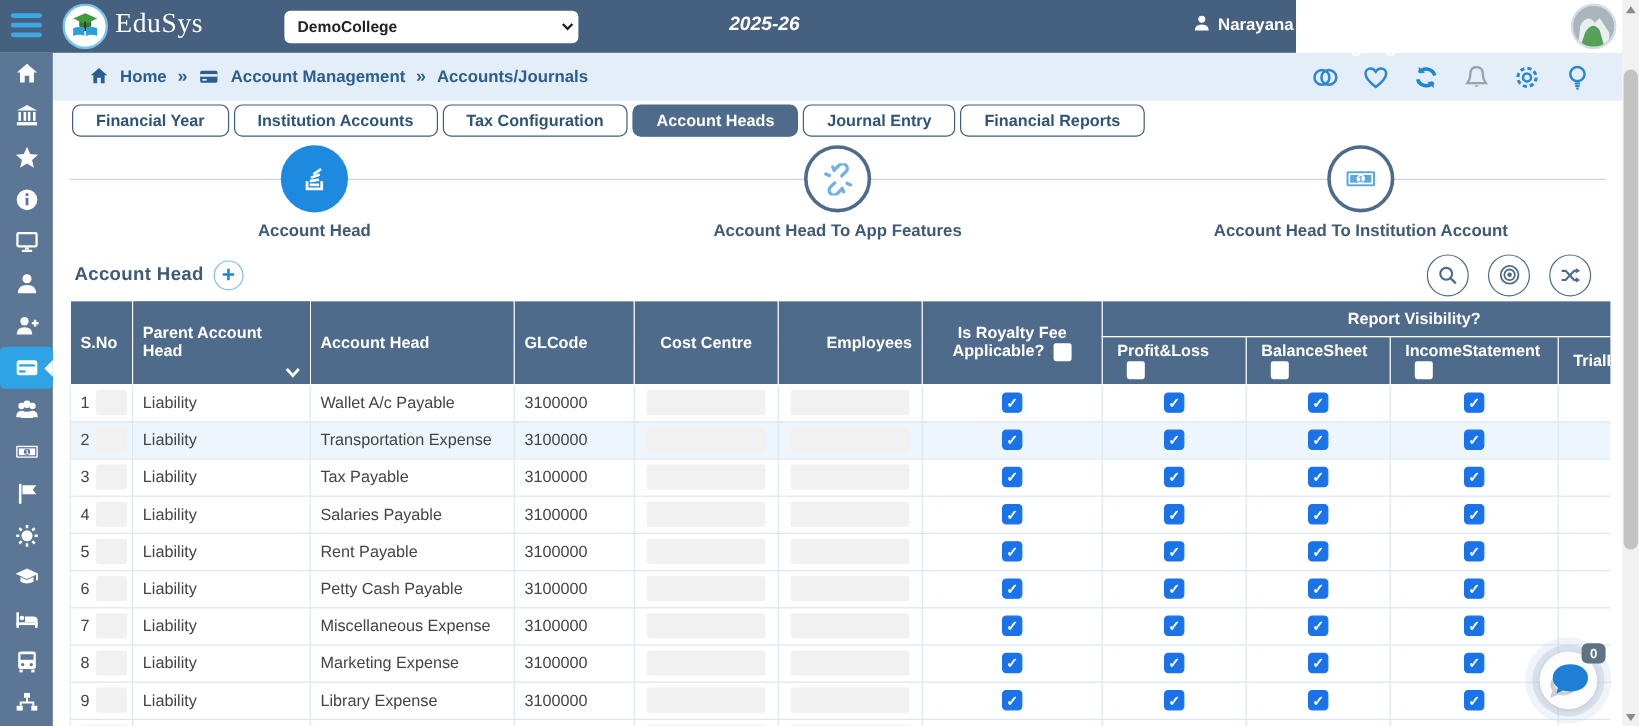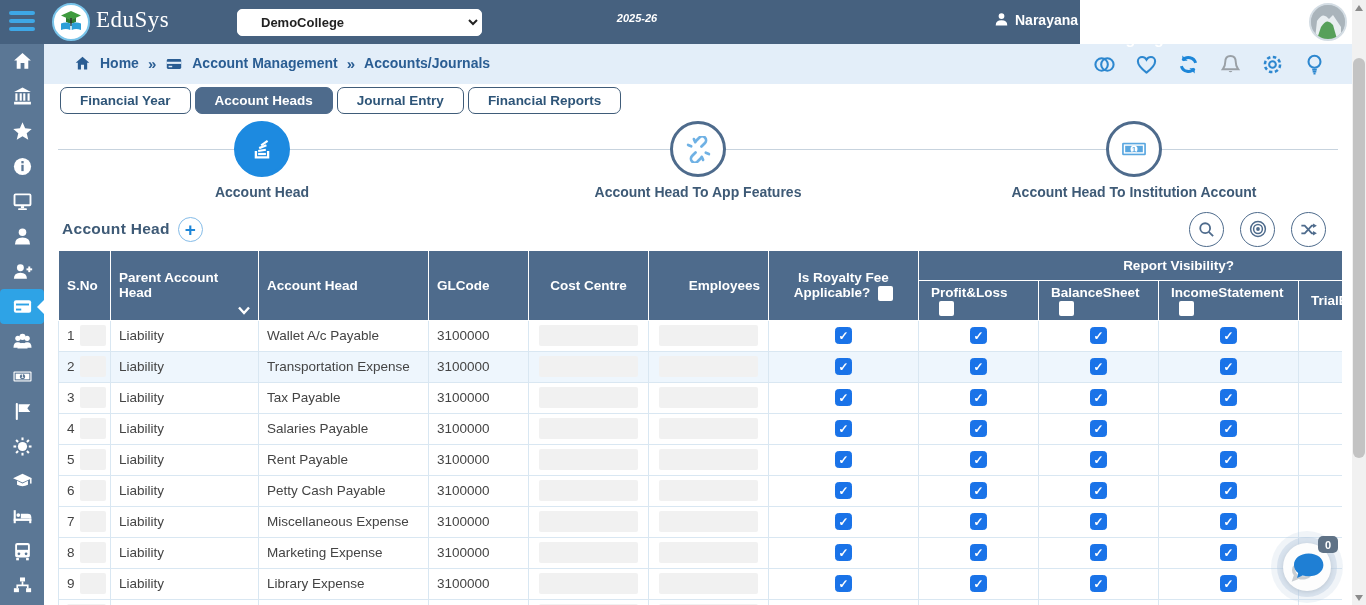--- a/index.html
+++ b/index.html
@@ -4,22 +4,22 @@
 <style>
   * { box-sizing: border-box; margin: 0; padding: 0; }
   html,body { width:1366px; height:605px; overflow:hidden; font-family:"Liberation Sans",sans-serif; background:#fff; position:relative; }
 
   
   .topbar { position:absolute; left:0; top:0; width:1080px; height:44px; background:#46617f; z-index:30; }
   .hamburger { position:absolute; left:9px; top:11px; width:26px; height:22px; cursor:pointer; }
   .hamburger span { display:block; width:26px; height:4px; background:#3ea7e6; border-radius:2px; margin-bottom:4px; }
   .logo-wrap { position:absolute; left:52px; top:3px; width:38px; height:38px; }
   .brand { position:absolute; left:96px; top:7px; color:#fff; font-family:"Liberation Serif",serif; font-size:23px; letter-spacing:0.5px; }
-  .college-select { position:absolute; left:237px; top:9px; width:245px; height:27px; border-radius:5px; border:1px solid #fff; font-size:13px; font-weight:bold; color:#222; padding:0 19px; background:#fff; }
-  .acad-year { position:absolute; left:582px; top:12px; width:110px; text-align:center; color:#fff; font-size:11px; font-weight:bold; font-style:italic; }
+  .college-select { position:absolute; left:237px; top:9px; width:245px; height:27px; border-radius:5px; border:1px solid #fff; font-size:13px; font-weight:bold; color:#222; padding:0 6px; background:#fff; }
+  .acad-year { position:absolute; left:582px; top:12px; width:110px; text-align:center; color:#fff; font-size:16px; font-weight:bold; font-style:italic; }
   .tb-user { position:absolute; left:993px; top:11px; display:flex; align-items:center; gap:5px; color:#fff; font-size:14px; font-weight:bold; cursor:pointer; }
   .tb-lang { position:absolute; left:1097px; top:12px; color:#fff; font-size:16px; font-weight:bold; cursor:pointer; }
   .tb-iconbtn { position:absolute; top:10px; width:24px; height:24px; cursor:pointer; }
   .tb-gear { left:1221px; } .tb-help { left:1264px; }
   .tb-avatar { position:absolute; left:1309px; top:3px; width:38px; height:38px; border-radius:50%; background:#b9c2c9; border:2px solid #d4dde4; overflow:hidden; cursor:pointer; }
 
   
   .sidebar { position:absolute; left:0; top:44px; width:44px; height:561px; background:#5b7795; z-index:20; }
   .sb-item { position:relative; width:44px; height:35px; display:flex; align-items:center; justify-content:center; cursor:pointer; }
   .sb-item svg { width:21px; height:21px; }
@@ -327,20 +327,22 @@
         </svg>
       <svg class="bcic" viewBox="0 0 20 20">
           <circle cx="10" cy="7.6" r="5.2" fill="none" stroke="#2d87cf" stroke-width="1.8"></circle>
           <path d="M8 14.4 h4 M8.4 16.2 h3.2 M9.1 18 h1.8" stroke="#2d87cf" stroke-width="1.5" fill="none"></path>
         </svg>
     </div>
   </div>
 
   <div class="tabsrow">
     <button class="tab">Financial Year</button>
+    <button class="tab">Institution Accounts</button>
+    <button class="tab">Tax Configuration</button>
     <button class="tab on">Account Heads</button>
     <button class="tab">Journal Entry</button>
     <button class="tab">Financial Reports</button>
   </div>
 
   <div class="stepper">
     <div class="step-line"></div>
     <div class="steps">
       <div class="step active">
         <div class="step-circle">

